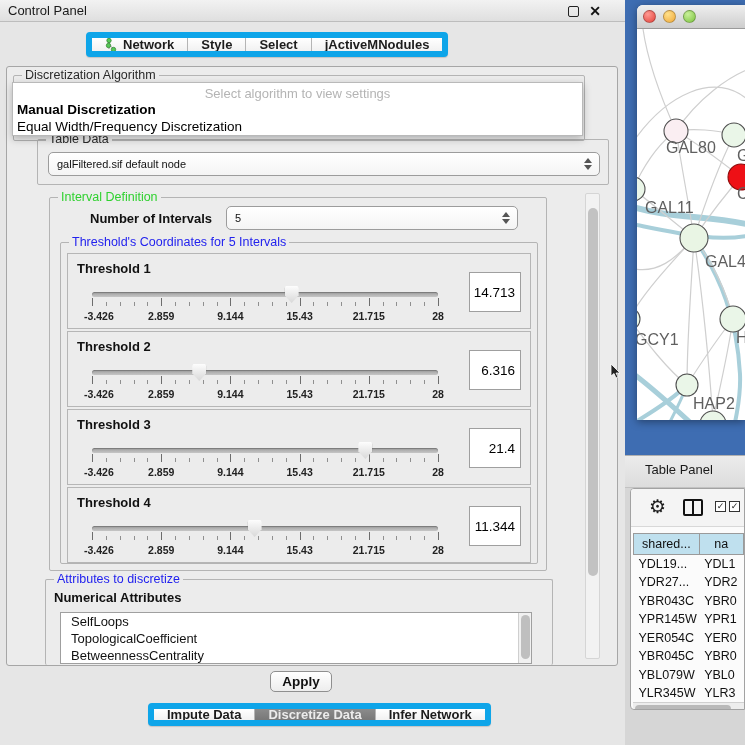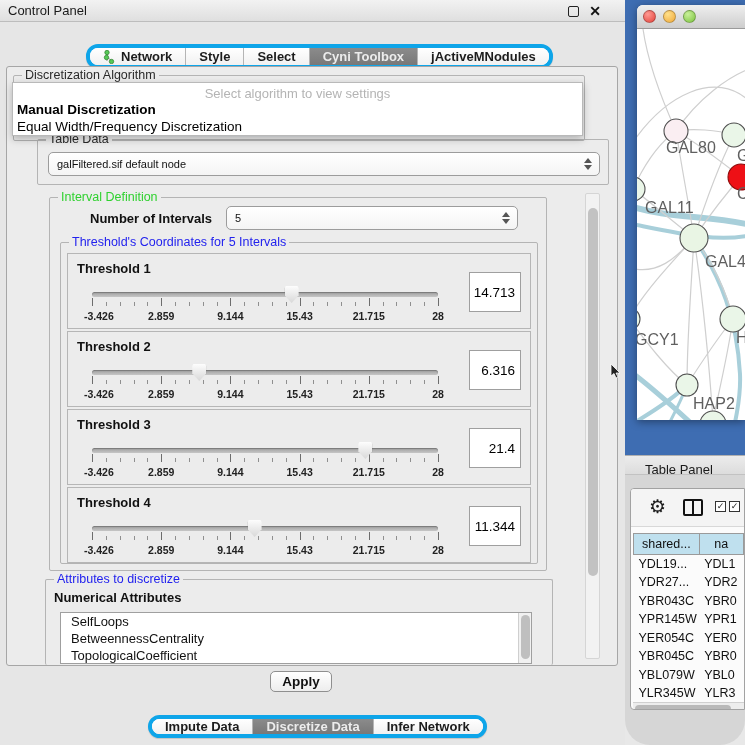--- a/index.html
+++ b/index.html
@@ -8,21 +8,21 @@
 
   
   #left { position:absolute; left:0; top:0; width:625px; height:745px; background:#e6e6e6;padding-left:21px; }
   #titlebar { position:absolute; left:0; top:0; width:625px; height:22px; background:linear-gradient(#f2f2f2,#dfdfdf); border-bottom:1px solid #bdbdbd; }
   #titlebar .title { position:absolute; left:8px; top:3px; font-size:13px; color:#1a1a1a; }
   .winbtn { position:absolute; top:4px; font-size:12px; color:#111; line-height:14px; }
   #floatbtn { right:46px; width:11px; height:11px; border:1.5px solid #222; border-radius:2px; top:6px; }
   #closebtn { right:24px; font-weight:bold; font-size:14px; top:4px; }
 
   
-  .tabgroup { position:absolute; display:flex; height:25px; border:4px solid #0ea5e9; border-radius:12px; overflow:hidden; background:#fff; box-shadow:0 1px 1px rgba(0,0,0,.15);margin-top:12px; }
+  .tabgroup { position:absolute; display:flex; height:25px; border:6px solid #0ea5e9; border-radius:4px; overflow:hidden; background:#fff; box-shadow:0 1px 1px rgba(0,0,0,.15); }
   #toptabs { left:86px; top:32px; }
   .tabseg { display:flex; align-items:center; padding:0 13px; font-size:13px; font-weight:bold; color:#1c1c1c; background:linear-gradient(#ffffff,#f1f1f1); border-right:1px solid #b5b5b5; cursor:default; white-space:nowrap; }
   .tabseg:last-child { border-right:none; }
   .tabseg.sel { background:linear-gradient(#8b8b8b,#787878); color:#ececec; }
   .tabseg .nicon { margin-right:6px; width:12px; height:14px; }
 
   
   #mainbox { position:absolute; left:6px; top:66px; width:612px; height:600px; background:#ececec; border:1px solid #a6a6a6; border-radius:3px; }
   .group { position:absolute; border:1px solid #b4b4b4; border-radius:2px; }
   .gtitle { position:absolute; top:-8px; left:8px; background:#ececec; padding:0 3px; font-size:12.5px; }
@@ -58,28 +58,28 @@
 
   
   #attrlist { position:absolute; left:14px; top:32px; width:472px; height:52px; background:#fff; border:1px solid #9f9f9f; overflow:hidden; font-size:13px; }
   #attrlist .li { padding:0 0 0 10px; line-height:17px; color:#111; }
   .vscroll { position:absolute; width:13px; background:#f1f1f1; border-left:1px solid #cfcfcf; }
   .vthumb { position:absolute; left:2px; width:9px; border-radius:5px; background:#bfbfbf; }
 
   .btn { position:absolute; background:linear-gradient(#ffffff,#ededed); border:1px solid #8f8f8f; border-radius:5px; font-size:13.5px; font-weight:bold; color:#111; display:flex; align-items:center; justify-content:center; }
 
   
-  #right { position:absolute; left:625px; top:0; width:120px; height:745px; background:#d6d6d6;border-radius:25px; }
+  #right { position:absolute; left:625px; top:0; width:120px; height:745px; background:#d6d6d6; }
   #desktop { position:absolute; left:0; top:0; width:120px; height:455px; background:#3e6db2; }
   #netwin { position:absolute; left:12px; top:5px; width:108px; height:415px; background:#fff; border-radius:6px 0 0 0; box-shadow:0 2px 8px rgba(0,0,0,.4); overflow:hidden; }
   #nettitle { position:absolute; left:0; top:0; width:108px; height:24px; background:linear-gradient(#efefef,#cdcdcd); border-bottom:1px solid #9a9a9a; }
   .tl { position:absolute; top:5px; width:13px; height:13px; border-radius:50%; border:1px solid rgba(0,0,0,.25); }
   #netcanvas { position:absolute; left:0; top:24px; width:108px; height:391px; background:#fff; }
 
-  #tablepanelbar { position:absolute; left:0; top:455px; width:120px; height:20px; background:linear-gradient(#ececec,#dcdcdc); border-top:1px solid #b0b0b0; border-bottom:1px solid #c2c2c2;text-align:right; }
+  #tablepanelbar { position:absolute; left:0; top:455px; width:120px; height:33px; background:linear-gradient(#ececec,#dcdcdc); border-top:1px solid #b0b0b0; border-bottom:1px solid #c2c2c2;text-align:right; }
   #tablepanelbar span { position:absolute; left:20px; top:6px; font-size:13px; color:#1a1a1a; }
   #tablebox { position:absolute; left:5px; top:488px; width:115px; height:222px; background:#fbfbfb; border:1px solid #a2a2a2; border-radius:4px 0 0 4px; overflow:hidden; }
   #ttoolbar { position:absolute; left:0; top:0; width:115px; height:38px; background:#f4f4f4; border-bottom:1px solid #d8d8d8; }
   #gear { position:absolute; left:18px; top:6px; font-size:19px; color:#1b1b1b; }
   #spliticon { position:absolute; left:52px; top:10px; width:20px; height:17px; border:2px solid #111; border-radius:2px; }
   #spliticon::after { content:""; position:absolute; left:7px; top:0; width:2px; height:13px; background:#111; }
   .cb { position:absolute; top:12px; width:11px; height:11px; border:1.5px solid #333; font-size:9px; line-height:9px; text-align:center; color:#222; background:#fff; }
   .cb::after { content:"✓"; }
 
   table.dt { position:absolute; left:2px; top:44px; border-collapse:collapse; font-size:12.5px; color:#111; }
@@ -115,23 +115,20 @@
           <circle cx="3.5" cy="7.5" r="2.2" fill="#57c957" stroke="#2d7c2d" stroke-width=".7"></circle>
           <circle cx="8.5" cy="11.5" r="2.2" fill="#57c957" stroke="#2d7c2d" stroke-width=".7"></circle>
         </svg>
         <span>Network</span>
       </div>
       <div class="tabseg">
           <span>Style</span>
         </div>
       <div class="tabseg">
           <span>Select</span>
-        </div>
-      <div class="tabseg sel">
-          <span>Cyni Toolbox</span>
         </div>
       <div class="tabseg">
           <span>jActiveMNodules</span>
         </div>
     </div>
 
     <div id="mainbox">
 
       <div class="group" style="left:6px; top:8px; width:572px; height:66px;">
         <span class="gtitle dark">Discretization Algorithm</span>
@@ -265,22 +262,22 @@
             <div class="valbox">11.344</div>
           </div>
         </div>
       </div>
 
       <div class="group" style="left:38px; top:512px; width:508px; height:86px; border-bottom:none;">
         <span class="gtitle blue">Attributes to discretize</span>
         <span style="position:absolute; left:8px; top:10px; font-weight:bold; font-size:13px; color:#111;">Numerical Attributes</span>
         <div id="attrlist">
           <div class="li">SelfLoops</div>
+          <div class="li">TopologicalCoefficient</div>
           <div class="li">BetweennessCentrality</div>
-          <div class="li">TopologicalCoefficient</div>
           <div class="vscroll" style="right:0; top:0; height:50px;">
               <div class="vthumb" style="top:2px; height:44px;"></div>
             </div>
         </div>
       </div>
 
       <div class="mainvscroll" style="left:578px; top:126px; height:466px;">
         <div class="mainvthumb"></div>
       </div>
     </div>

